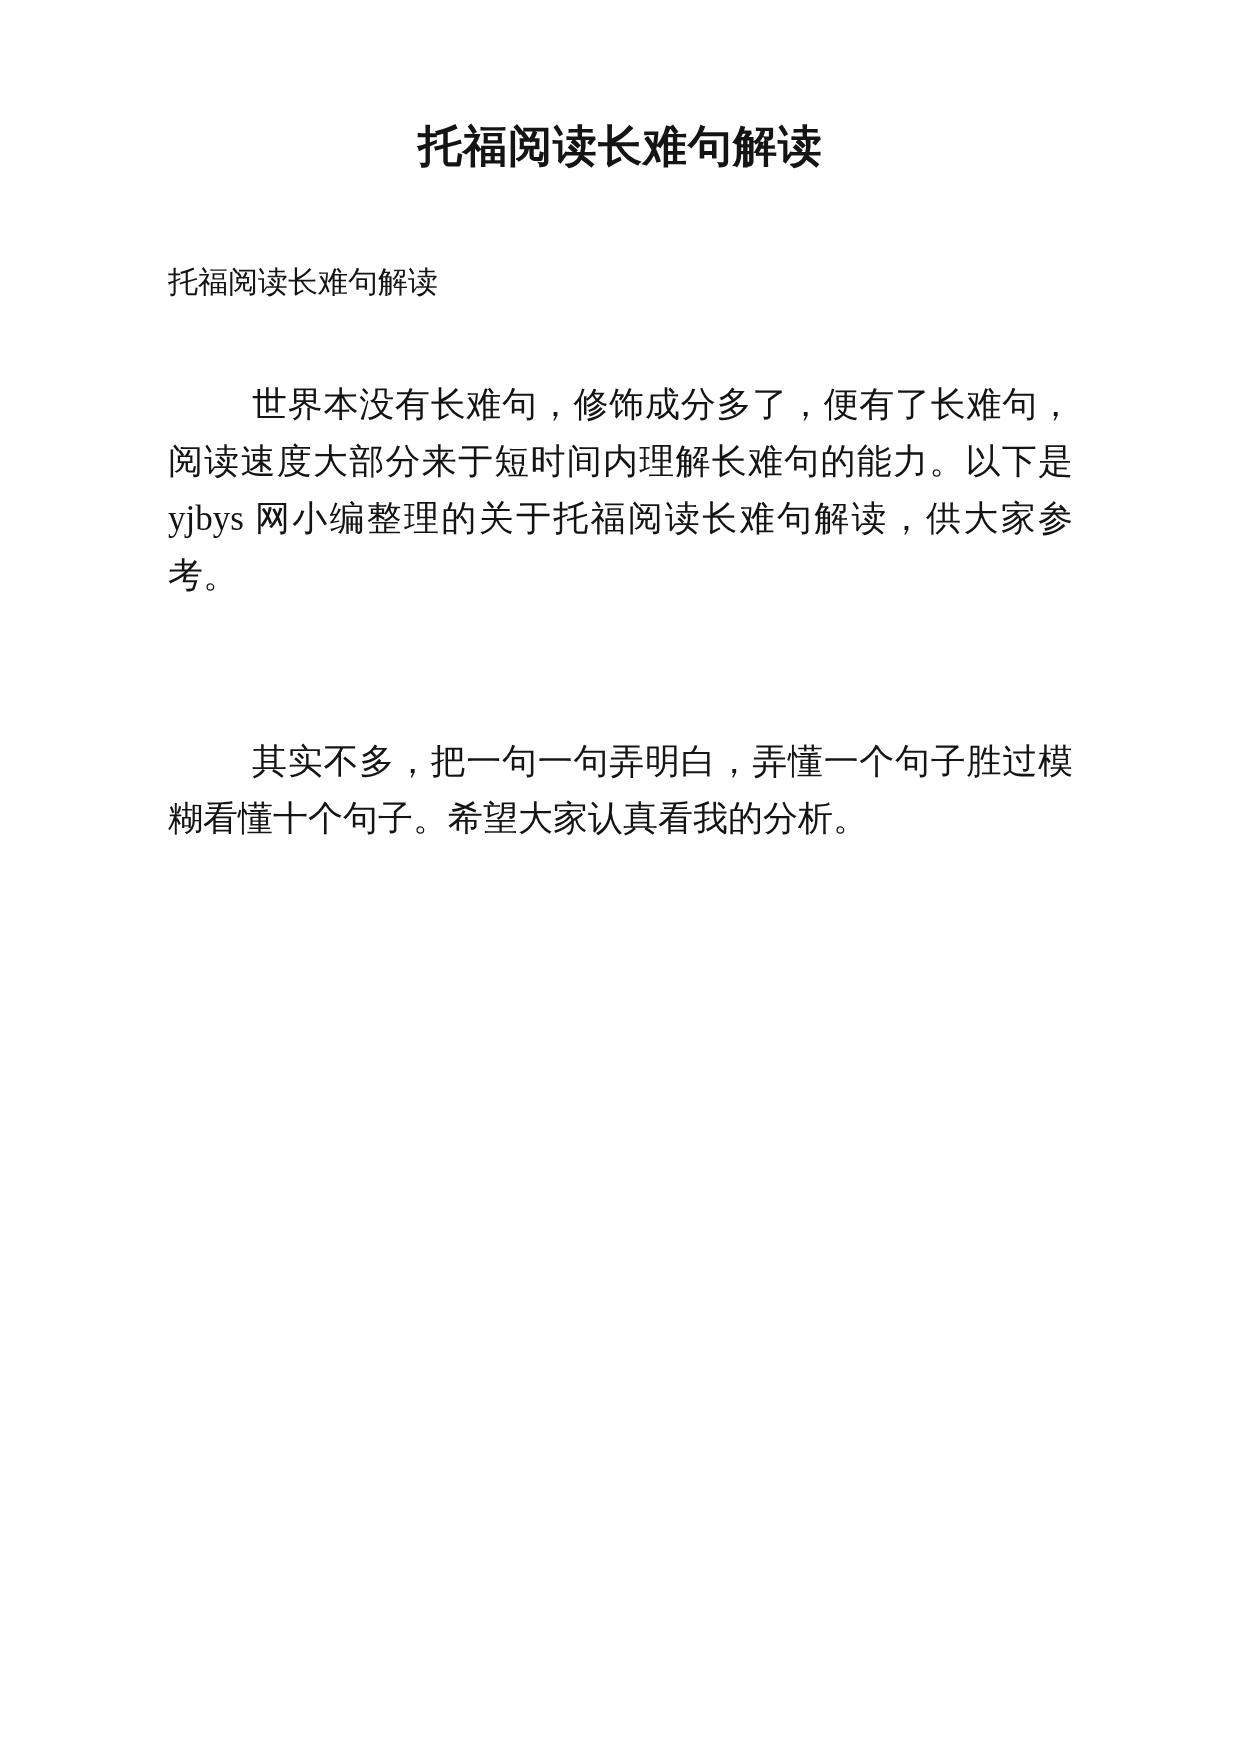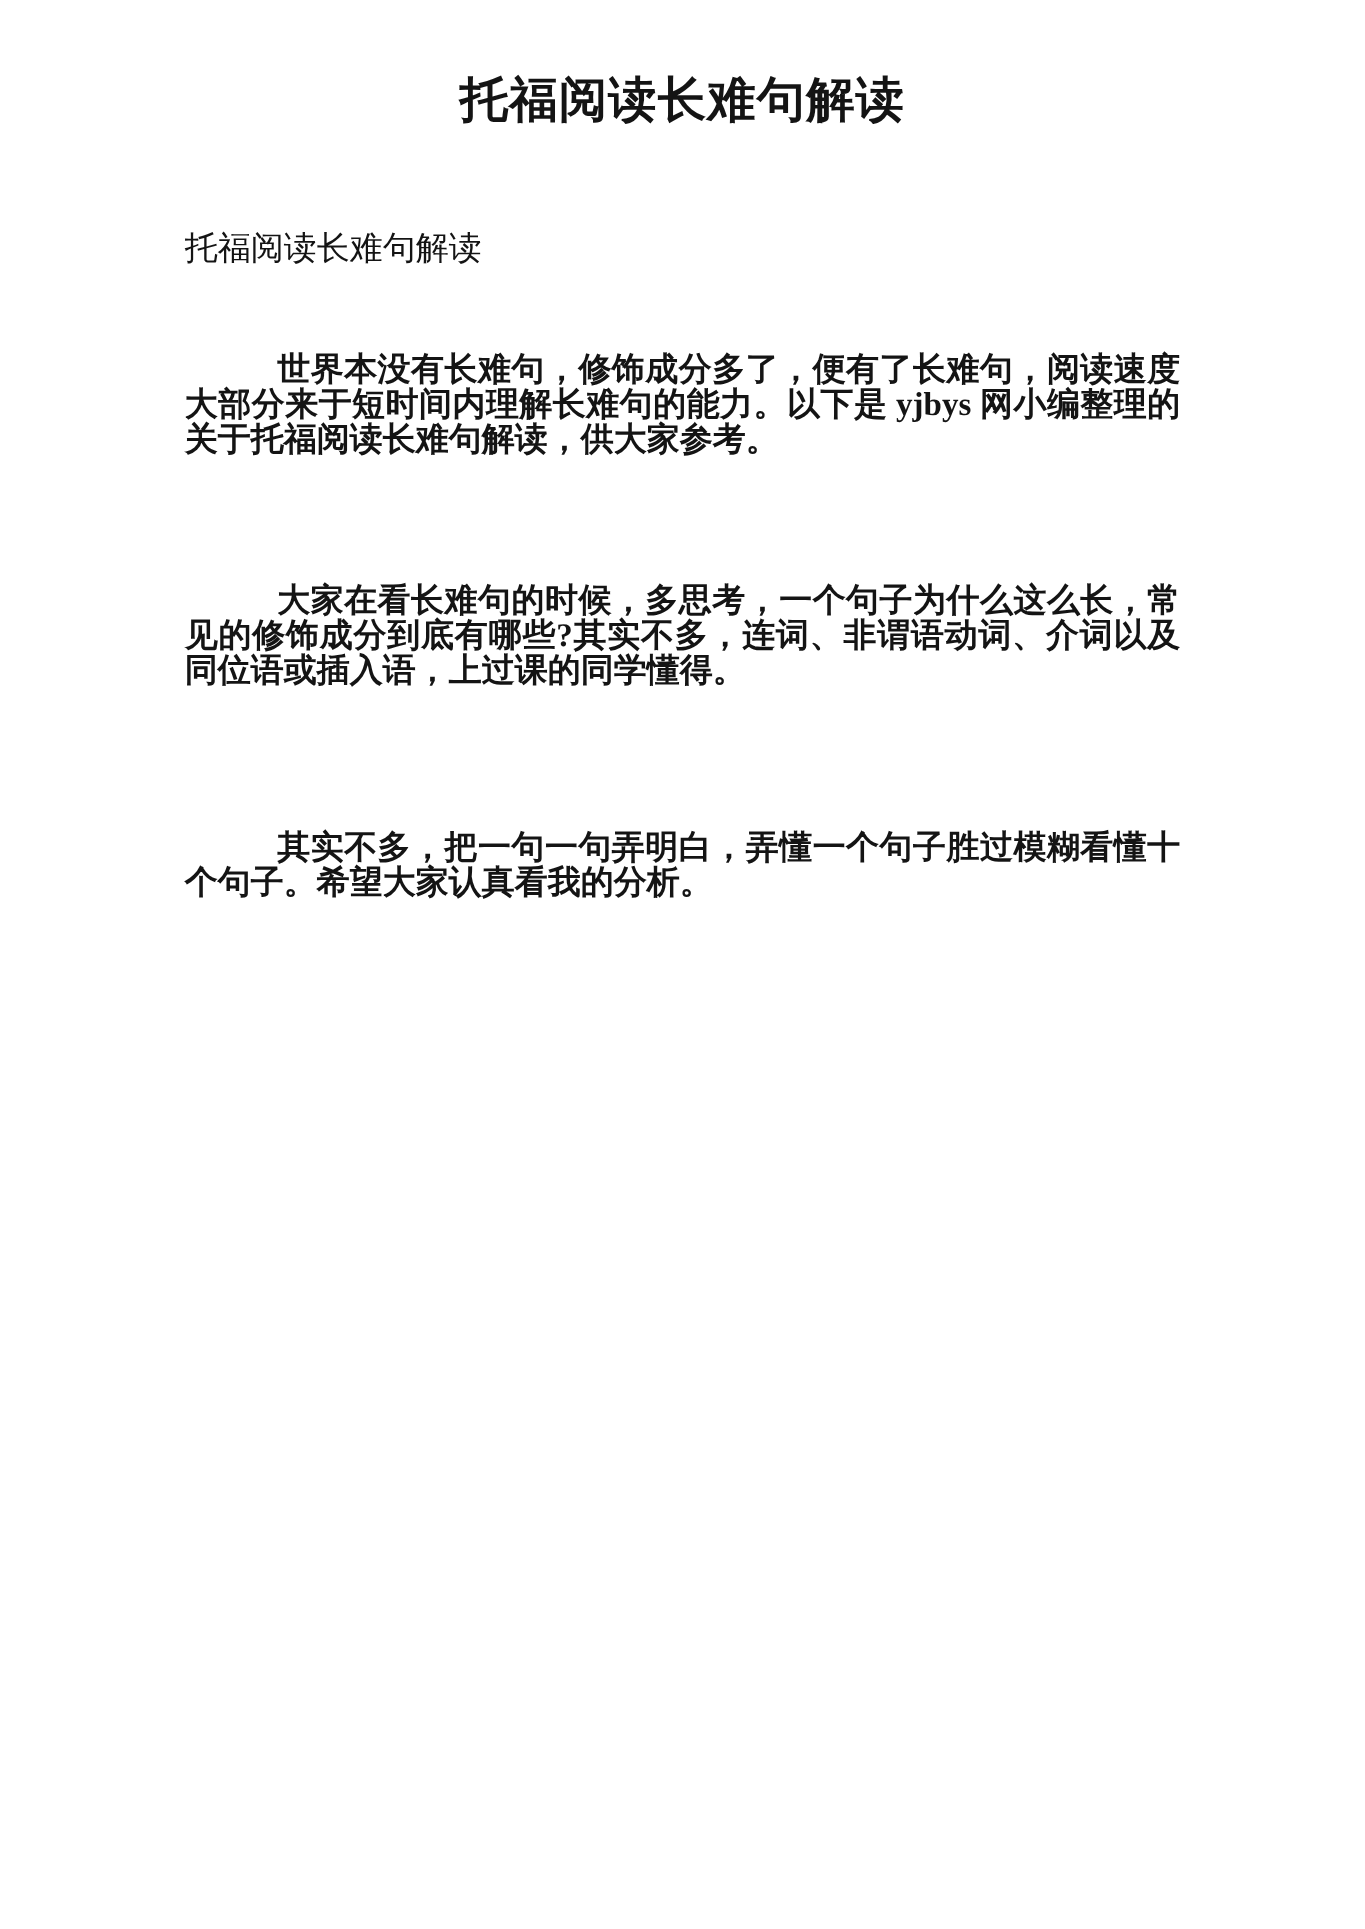--- a/index.html
+++ b/index.html
@@ -14,42 +14,42 @@
     background: #ffffff;
     overflow: hidden;
     font-family: "Liberation Serif", "DejaVu Serif", serif;
     color: #141414;
   }
   .content {
     position: absolute;
     left: 168px;
     top: 0;
     width: 905px;
-    padding-top: 62px;
+    padding-top: 118px;
   }
   .doc-title {
     margin: 0;
     font-size: 44px;
     font-weight: 700;
     line-height: 57px;
     text-align: center;
     letter-spacing: 1px;
   }
   .doc-subtitle {
     margin: 78px 0 0 0;
     font-size: 30px;
     font-weight: 400;
     line-height: 57px;
     text-align: left;
   }
   .para {
     margin: 0;
-    font-size: 30px;
-    font-weight: 700;
-    line-height: 32px;
+    font-size: 35px;
+    font-weight: 400;
+    line-height: 57px;
     text-align: justify;
     text-indent: 84px;
   }
   .p1 { margin-top: 66px; }
   .p2 { margin-top: 114px; }
   .p3 { margin-top: 129px; }
   .p4 { margin-top: 116px; }
   .p5 {
     margin-top: 121px;
     text-align: justify;
@@ -61,19 +61,18 @@
 <body>
 
 <div class="page">
   <div class="content">
     <h1 class="doc-title">托福阅读长难句解读</h1>
 
     <p class="doc-subtitle">托福阅读长难句解读</p>
 
     <p class="para p1">世界本没有长难句，修饰成分多了，便有了长难句，阅读速度大部分来于短时间内理解长难句的能力。以下是 yjbys 网小编整理的关于托福阅读长难句解读，供大家参考。</p>
 
-    <p class="para p2">大家在看长难句的时候，多思考，一个句子为什么这么长，常见的修饰成分到底有哪些?其实不多，连词、非谓语动词、介词以及同位语或插入语，上过课的同学懂得。</p>
 
     <p class="para p3">其实不多，把一句一句弄明白，弄懂一个句子胜过模糊看懂十个句子。希望大家认真看我的分析。</p>
 
 
   </div>
 </div>
 
 </body></html>

